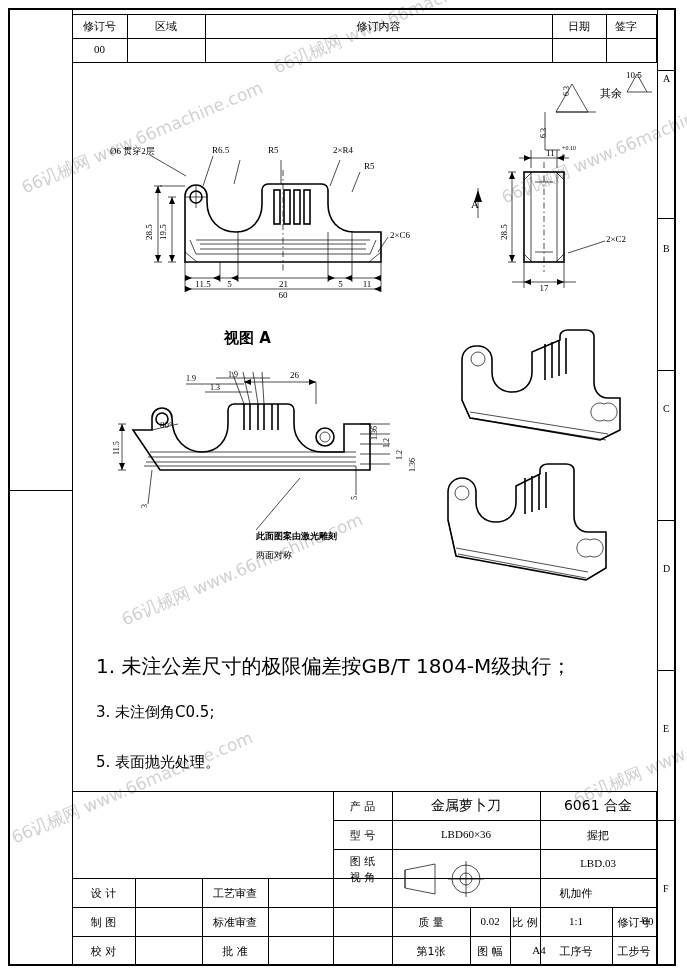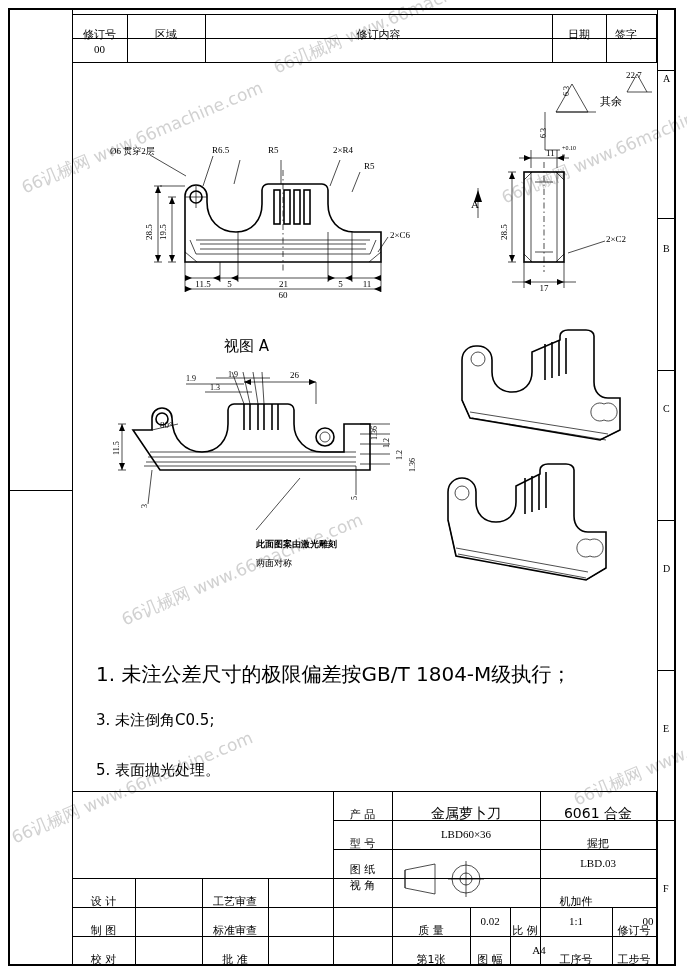--- a/index.html
+++ b/index.html
@@ -5,21 +5,21 @@
   html,body{margin:0;padding:0;background:#fff;}
   body{width:687px;height:974px;position:relative;font-family:"Liberation Serif",serif;color:#000;}
   #sheet{position:absolute;left:0;top:0;width:687px;height:974px;overflow:hidden;background:#fff;}
   .abs{position:absolute;}
   .ln{position:absolute;background:#000;}
   .h{height:1px;}
   .v{width:1px;}
   .h2{height:2px;}
   .v2{width:2px;}
   .txt{position:absolute;font-family:"Liberation Serif",serif;white-space:nowrap;}
-  .cn{font-family:"DejaVu Sans",sans-serif;margin-top:8px;}
+  .cn{font-family:"DejaVu Sans",sans-serif;}
   .sm{font-size:9px;}
   .xs{font-size:8px;}
   .md{font-size:11px;}
   .ctr{text-align:center;}
   .wm{position:absolute;color:#c9c9c9;font-family:"DejaVu Sans",sans-serif;font-size:17px;opacity:.85;white-space:nowrap;}
   .wm2{transform:rotate(-23deg);transform-origin:left top;}
   .zone{position:absolute;font-size:10px;font-family:"Liberation Serif",serif;}
   svg{position:absolute;left:0;top:0;overflow:visible;}
   .thin{stroke:#000;fill:none;stroke-width:0.7;}
   .thick{stroke:#000;fill:none;stroke-width:1.6;}
@@ -83,21 +83,21 @@
 
     <path class="thin" d="M627 92 L637 74 L647 92"></path>
     <path class="thin" d="M627 92 L652 92"></path>
 
     <path class="thin" d="M556 112 L572 84 L588 112 Z"></path>
     <path class="thin" d="M556 112 L596 112"></path>
     <path class="thin" d="M545 150 L545 112"></path>
     <path class="thin" d="M545 150 L560 150"></path>
   </svg>
   <div class="txt md cn" style="left:600px;top:86px;">其余</div>
-  <div class="txt sm" style="left:626px;top:70px;">22.7</div>
+  <div class="txt sm" style="left:626px;top:70px;">10.5</div>
   <div class="txt xs" style="left:562px;top:96px;transform:rotate(-90deg);transform-origin:left top;">6.3</div>
   <div class="txt xs" style="left:539px;top:138px;transform:rotate(-90deg);transform-origin:left top;">6.3</div>
 
   <svg width="687" height="974">
 
     <path class="thick" d="M185 262 L185 196
                            A11 11 0 0 1 196 185
                            A11 11 0 0 1 207 196
                            L207 202
                            C207 220 219 232 236 232
@@ -240,21 +240,21 @@
     <path class="thin" d="M605 241 L568 253"></path>
   </svg>
   <div class="txt md" style="left:471px;top:198px;">A</div>
   <div class="txt sm" style="left:546px;top:148px;">11</div>
   <div class="txt" style="left:562px;top:145px;font-size:6px;">+0.10</div>
   <div class="txt" style="left:562px;top:153px;font-size:6px;">0</div>
   <div class="txt sm" style="left:499px;top:240px;transform:rotate(-90deg);transform-origin:left top;">28.5</div>
   <div class="txt sm ctr" style="left:524px;top:283px;width:40px;">17</div>
   <div class="txt sm" style="left:606px;top:234px;">2×C2</div>
 
-  <div class="txt cn" style="left:224px;top:329px;font-size:15px;">视图 A</div>
+  <div class="txt cn" style="left:224px;top:329px;font-size:15px;font-weight:bold;">视图 A</div>
 
   <svg width="687" height="974">
 
     <path class="thick" d="M133 430
                            L152 430
                            L152 418
                            A10 10 0 0 1 162 408
                            A10 10 0 0 1 172 418
                            C172 440 186 452 202 452
                            C218 452 228 440 228 424

